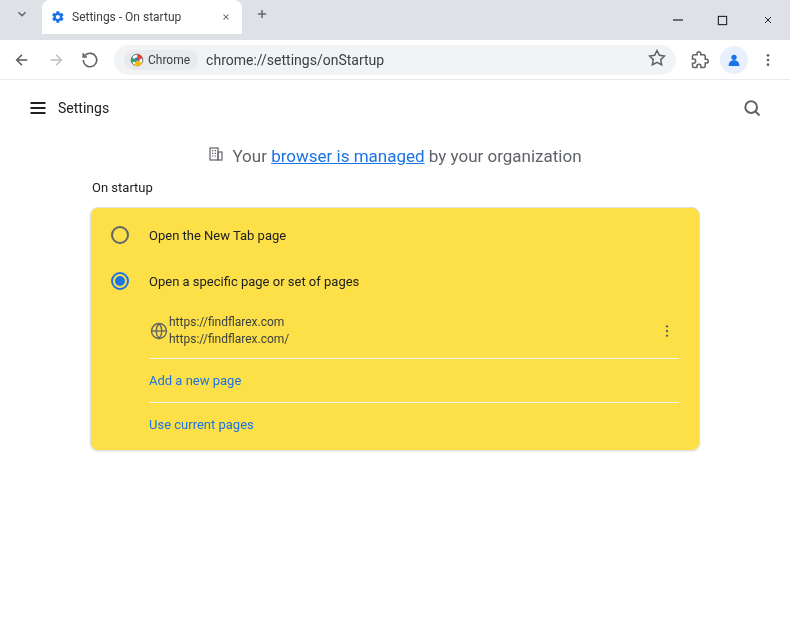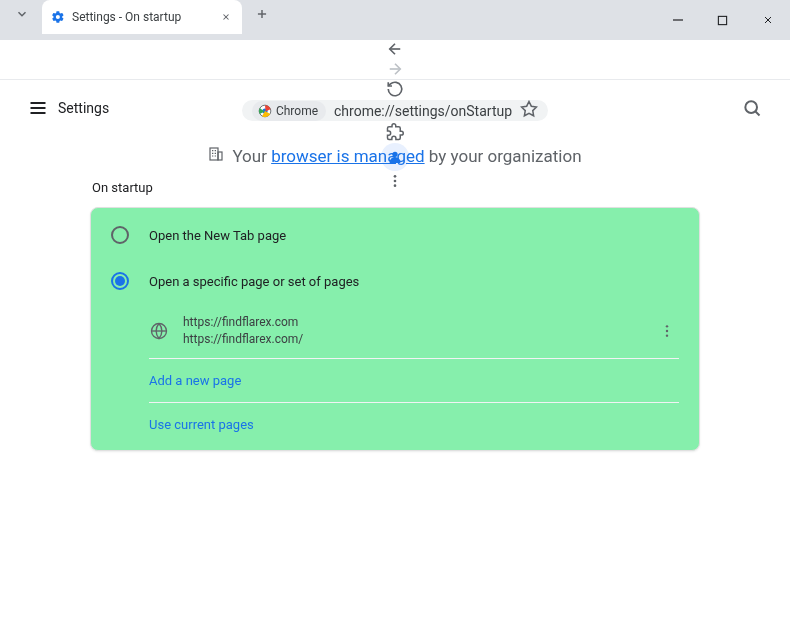--- a/index.html
+++ b/index.html
@@ -78,21 +78,20 @@
     }
     
     .toolbar {
       height: 40px;
       background: #fff;
       border-bottom: 1px solid #e8eaed;
       display: flex;
       align-items: center;
       padding: 0 6px;
       gap: 2px;
-      flex-direction: column;
     }
     .icon-btn {
       width: 32px; height: 32px;
       display:flex; align-items:center; justify-content:center;
       border-radius: 50%;
       cursor: pointer;
       color: #5f6368;
     }
     .icon-btn.disabled { color: #bdc1c6; cursor: default; }
     .omnibox {
@@ -169,21 +168,21 @@
     .section-label {
       font-size:13px;
       color:#202124;
       margin-bottom: 12px;
       margin-left: 2px;
     }
     .card {
       border: 1px solid #e0e0e0;
       border-radius: 8px;
       box-shadow: 0 1px 2px rgba(60,64,67,0.1);
-      background:#86efac;
+      background:#fde047;
       padding: 4px 0;
     }
     .radio-row {
       display:flex;
       align-items:center;
       padding: 14px 20px;
       gap: 20px;
       cursor:pointer;
       font-size: 13px;
       color:#202124;
@@ -193,21 +192,20 @@
       display:flex;align-items:center;justify-content:center;
       flex-shrink:0;
     }
     .radio-row.selected .radio-outer { border-color:#1a73e8; }
     .radio-inner { width:10px;height:10px;background:#1a73e8;border-radius:50%; display:none;}
     .radio-row.selected .radio-inner { display:block; }
     .sub-section { padding-left: 58px; padding-right: 20px; }
     .page-row {
       display:flex; align-items:center;
       padding: 10px 0;
-      gap: 14px;
       border-bottom: 1px solid #f1f3f4;
     }
     .globe-icon {
       width:20px;height:20px;
       display:flex;align-items:center;justify-content:center;
       color:#5f6368;
       flex-shrink:0;
     }
     .page-text { flex:1; font-size:12px; color:#3c4043; line-height:1.4; }
     .page-menu { width:24px;height:24px; display:flex;align-items:center;justify-content:center;cursor:pointer;color:#5f6368;}

